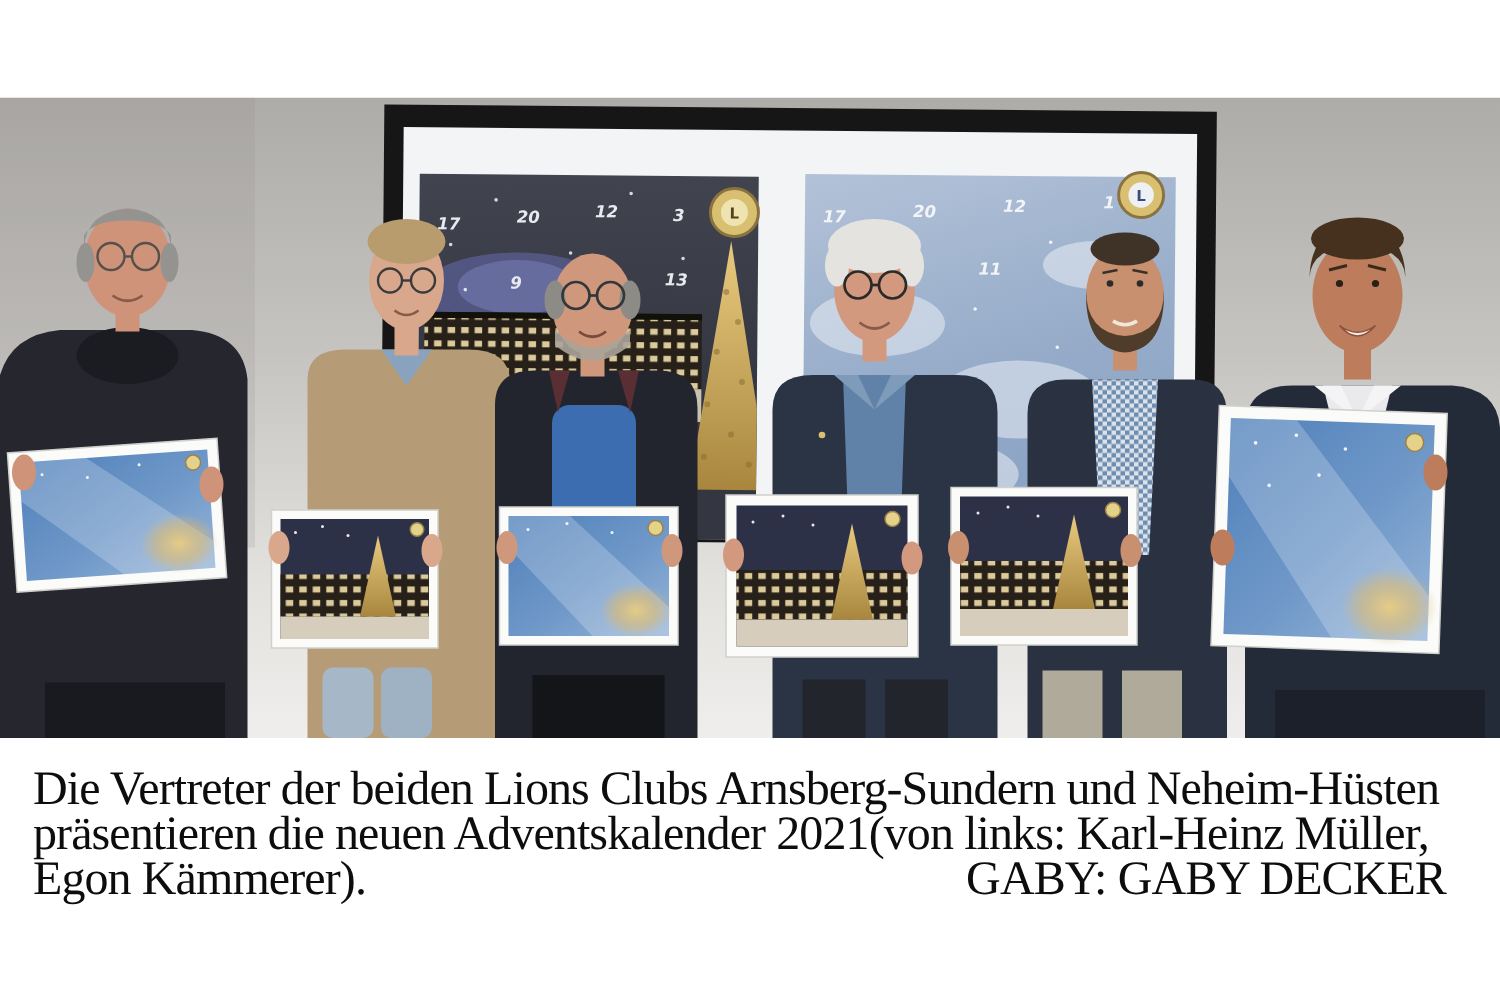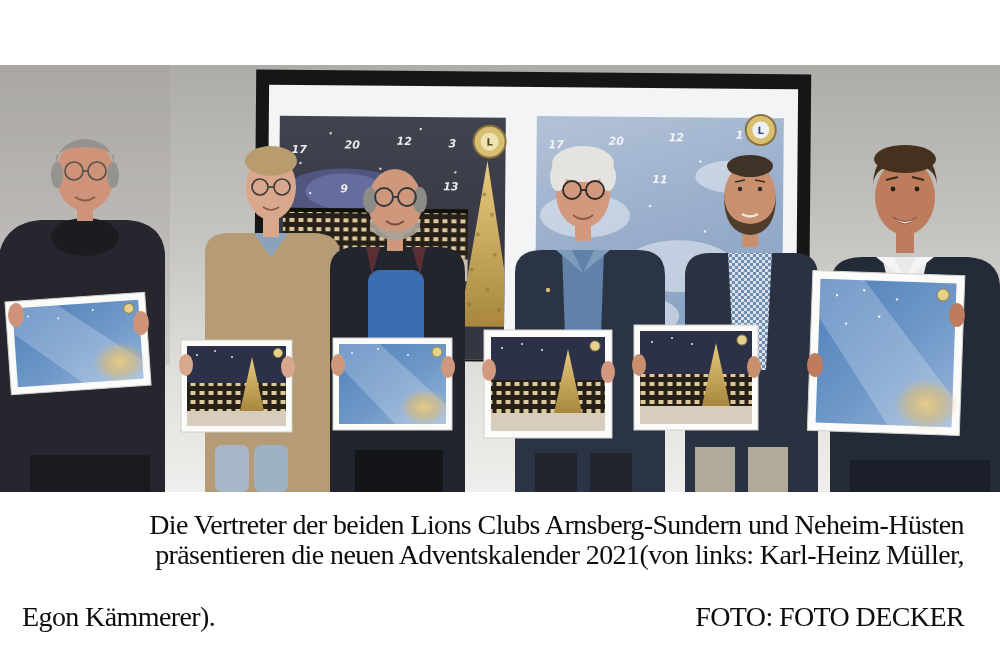--- a/index.html
+++ b/index.html
@@ -1,23 +1,23 @@
 <!DOCTYPE html>
 <html><head>
 <meta charset="utf-8">
 <style>
   html,body{margin:0;padding:0;background:#ffffff;}
   #page{position:relative;width:1000px;height:667px;background:#ffffff;overflow:hidden;
         font-family:"Liberation Serif",serif;}
   #photo-wrap{position:absolute;left:0;top:65px;width:1000px;height:427px;}
   #photo-wrap svg{display:block;}
   .caption{position:absolute;left:22px;top:510px;width:942px;color:#0d0d0d;
-           font-size:28px;line-height:30px;letter-spacing:-0.6px;text-align:right;}
+           font-size:32px;line-height:30px;letter-spacing:-0.6px;}
   .cap-line{white-space:nowrap;}
-  .cap-last{display:flex;justify-content:space-between;white-space:nowrap;margin-top:32px;}
+  .cap-last{display:flex;justify-content:space-between;white-space:nowrap;}
   .num{font-family:"DejaVu Sans",sans-serif;font-style:italic;font-weight:bold;}
 </style>
 </head>
 <body>
 
 <div id="page">
 
   <div id="photo-wrap">
   <svg width="1000" height="427" viewBox="0 0 1000 427">
     <defs>
@@ -347,17 +347,17 @@
           <ellipse cx="957" cy="250" rx="8" ry="12" fill="#bd7d5c"></ellipse>
     </g>
   </svg>
   </div>
 
   <div class="caption">
     <div class="cap-line">Die Vertreter der beiden Lions Clubs Arnsberg-Sundern und Neheim-Hüsten</div>
     <div class="cap-line">präsentieren die neuen Adventskalender 2021(von links: Karl-Heinz Müller,</div>
     <div class="cap-last">
       <span>Egon Kämmerer).</span>
-      <span>FOTO: FOTO DECKER</span>
+      <span>GABY: GABY DECKER</span>
     </div>
   </div>
 
 </div>
 
 </body></html>

